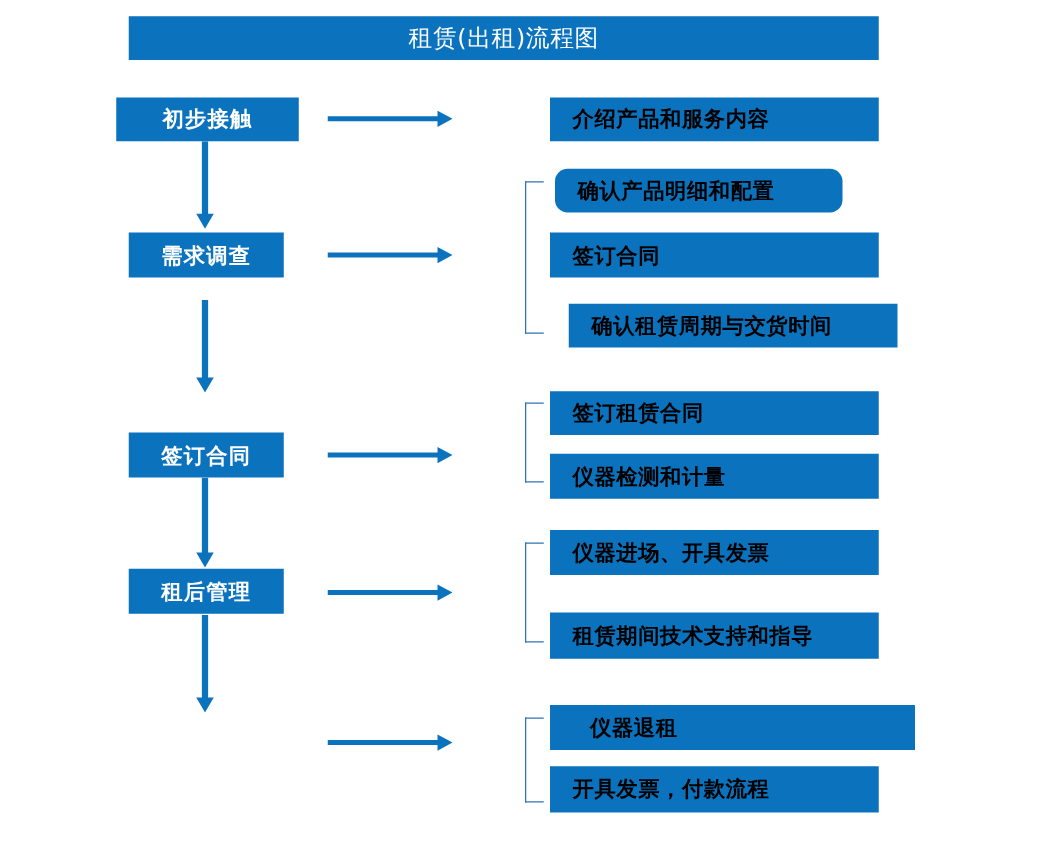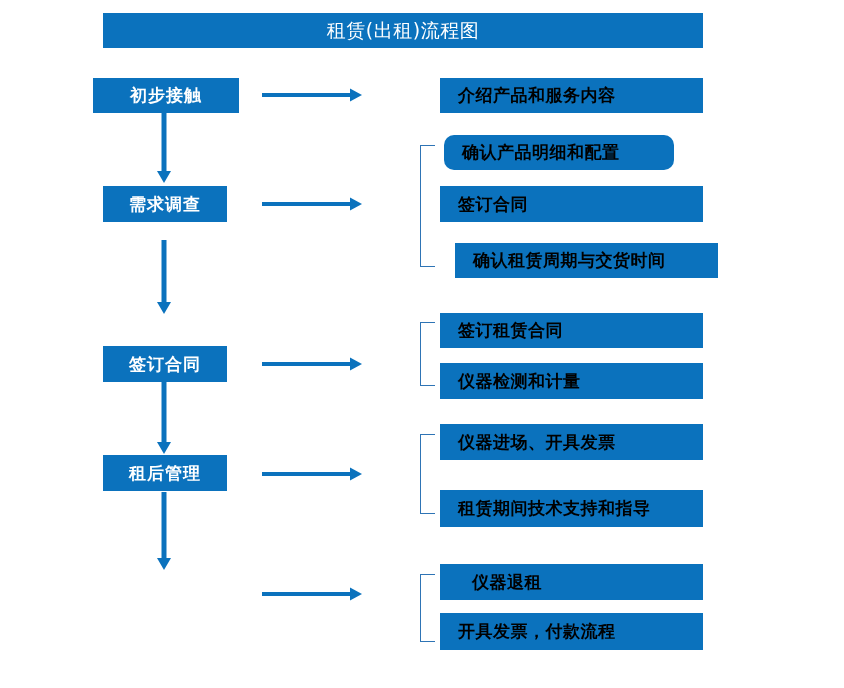--- a/index.html
+++ b/index.html
@@ -144,16 +144,16 @@
   <div class="detail-box" style="left:440px; top:490px; width:263px; height:37px;">租赁期间技术支持和指导</div>
 
 
   <svg class="h-arrow" style="left:262px; top:585px; width:100px;" viewBox="0 0 100 18">
     <line x1="0" y1="9" x2="90" y2="9" stroke="#0b72bd" stroke-width="4"></line>
     <polygon points="88,2.5 100,9 88,15.5" fill="#0b72bd"></polygon>
   </svg>
 
   <div class="bracket" style="left:420px; top:574px; height:68px;"></div>
 
-  <div class="detail-box" style="left:440px; top:564px; width:263px; height:36px;padding-left:32px;">仪器退租</div>
+  <div class="detail-box" style="left:440px; top:564px; width:292px; height:36px;padding-left:32px;">仪器退租</div>
   <div class="detail-box" style="left:440px; top:613px; width:263px; height:37px;">开具发票，付款流程</div>
 
 </div>
 
 </body></html>

